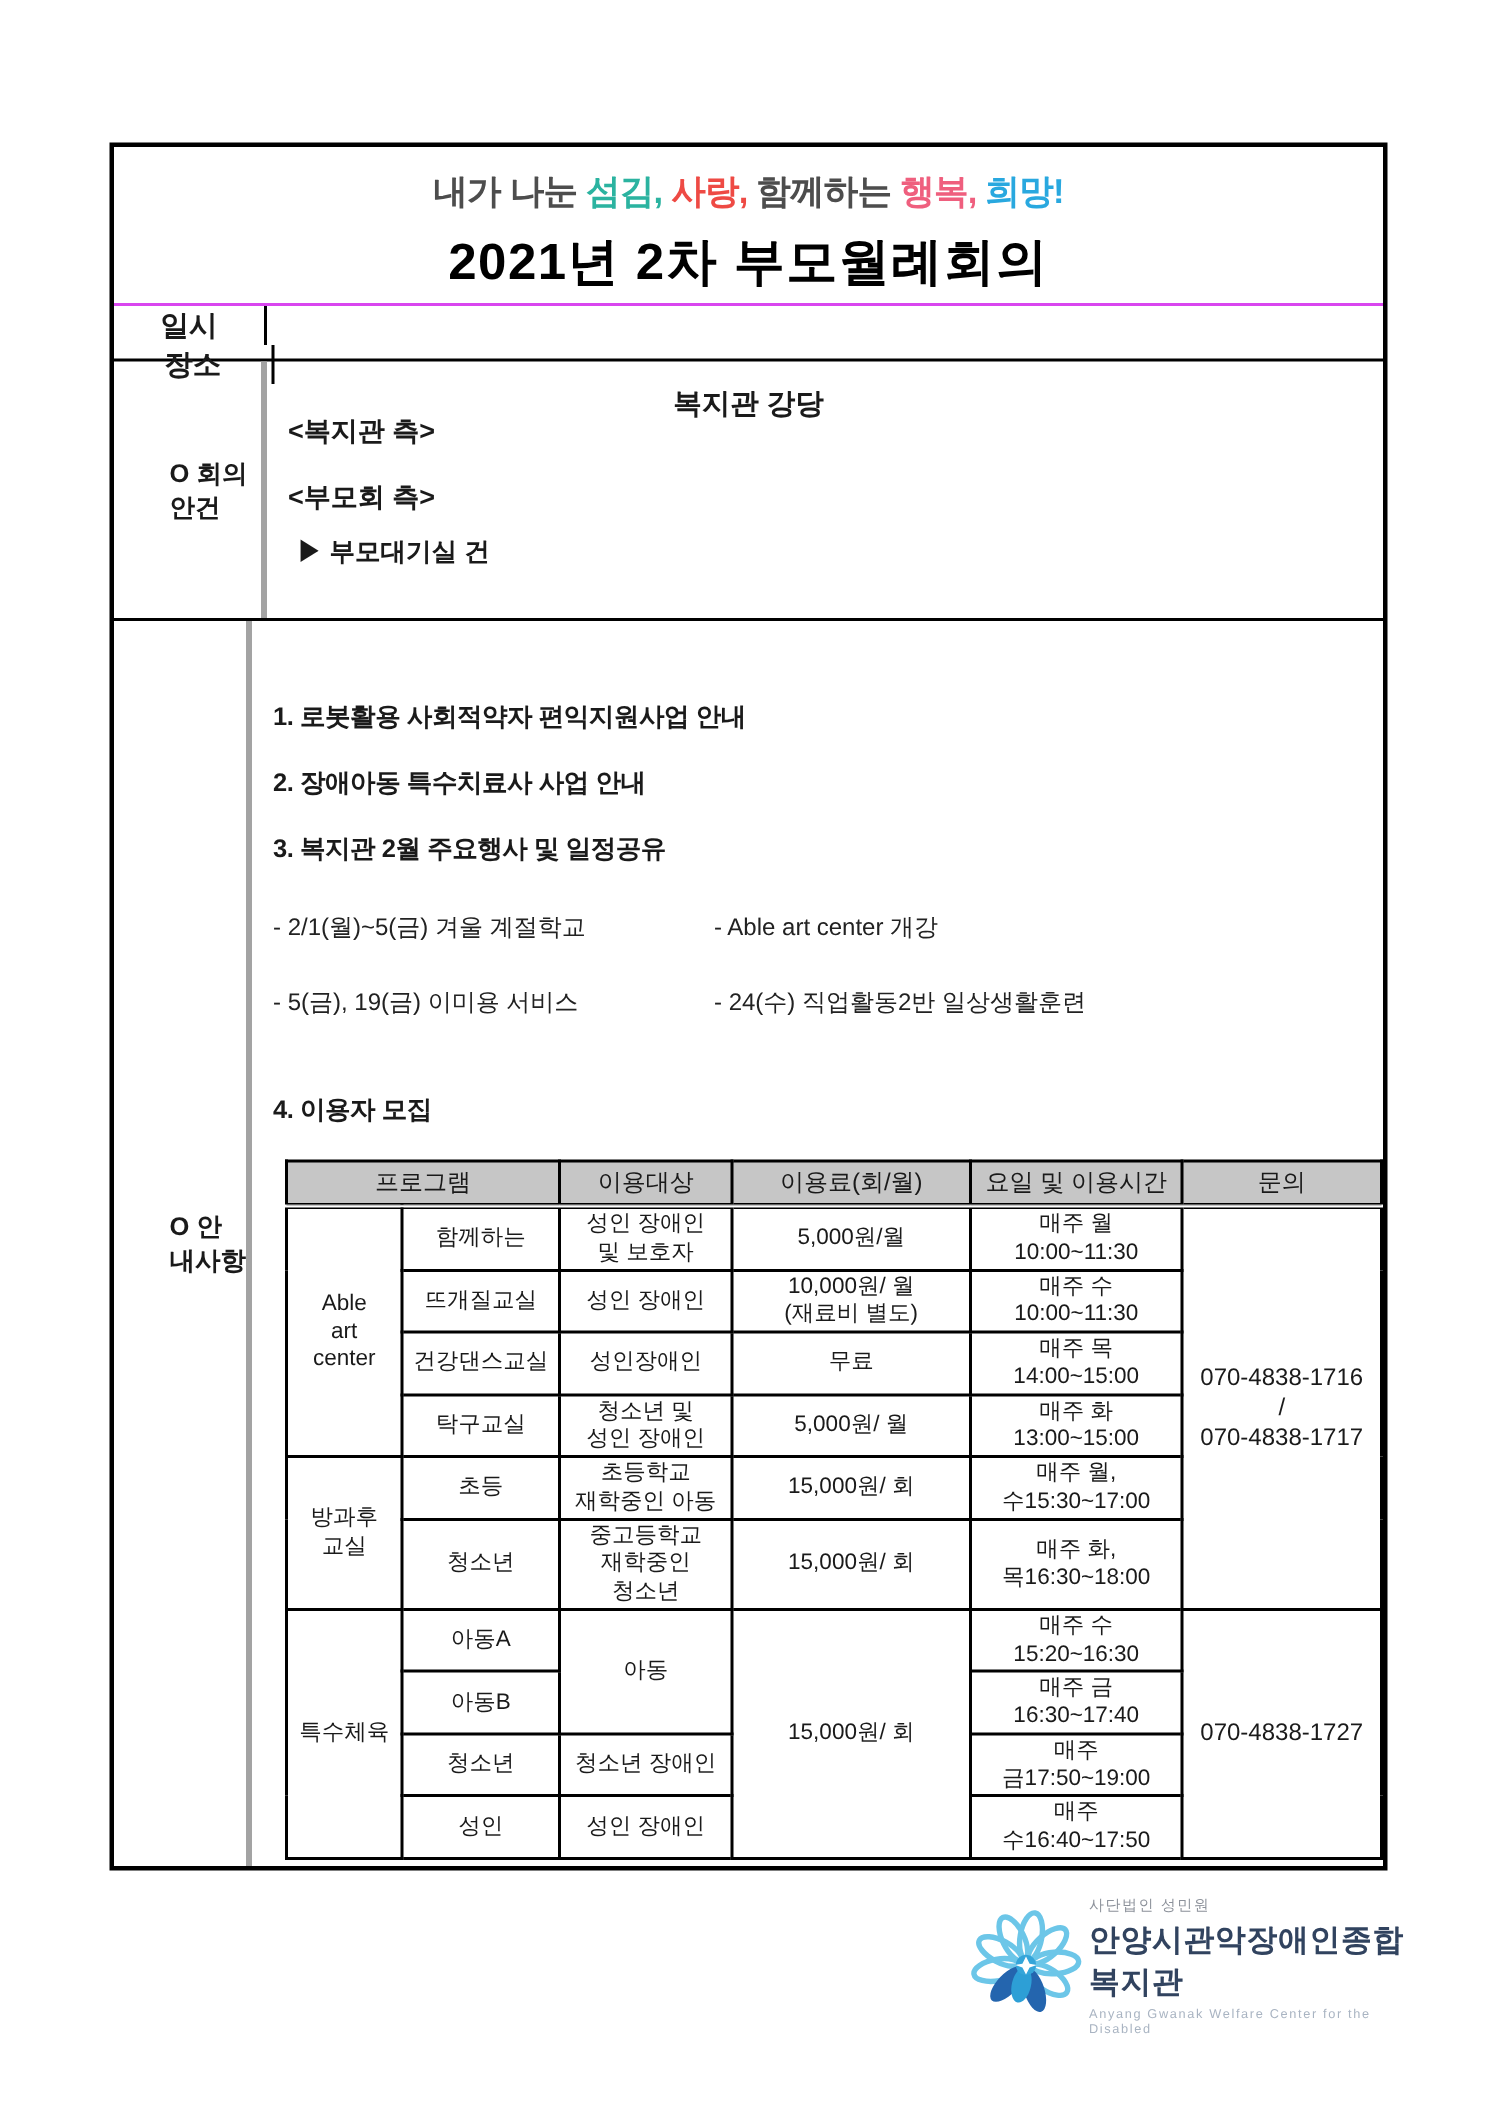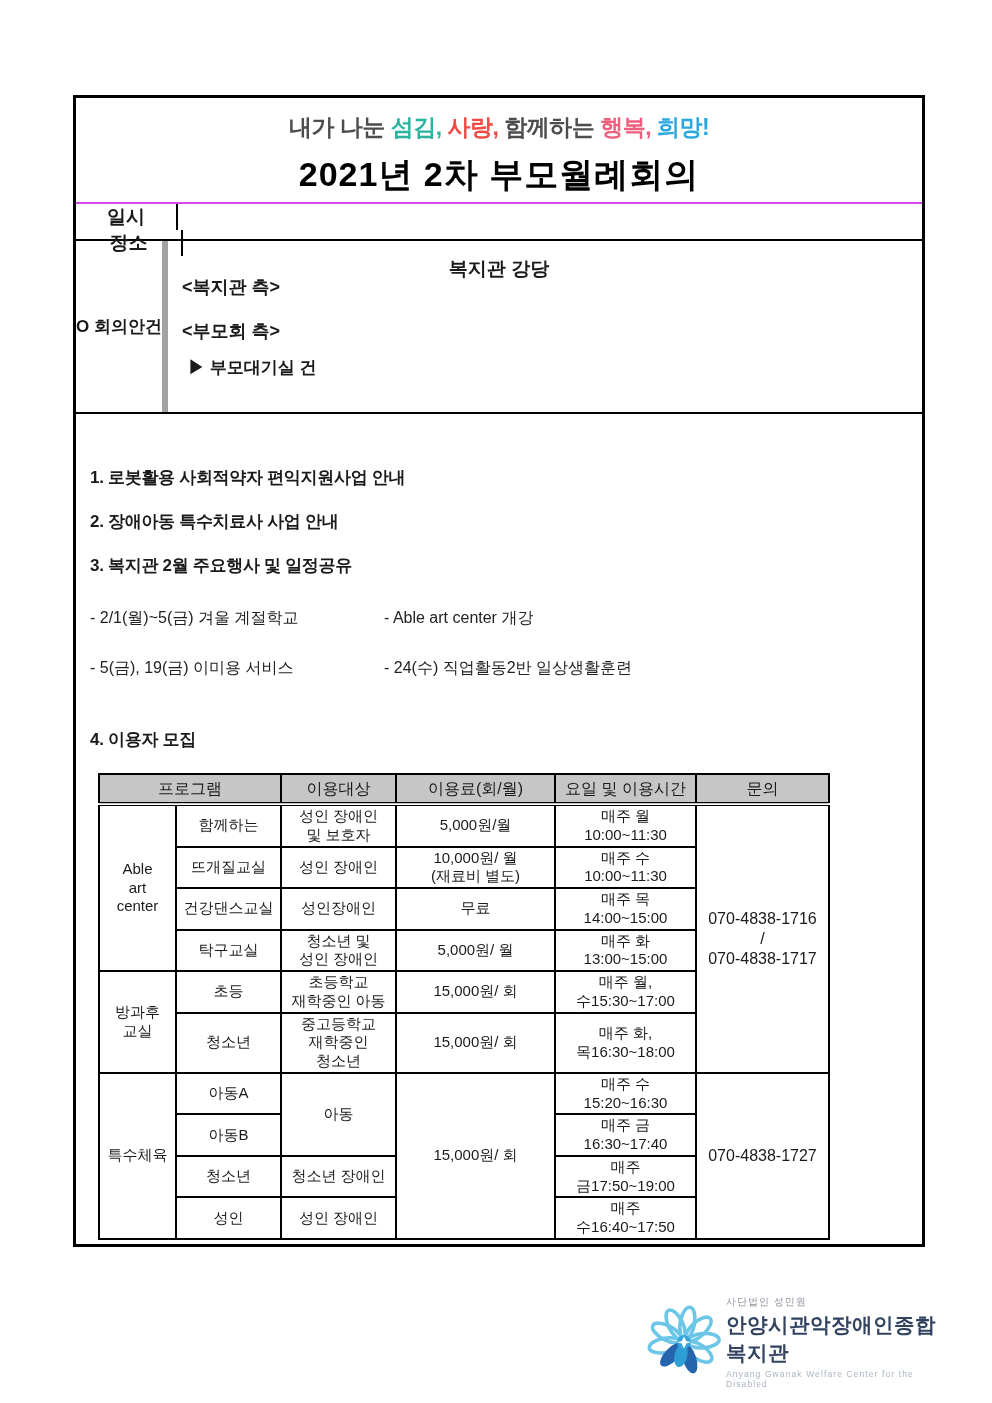--- a/index.html
+++ b/index.html
@@ -25,22 +25,22 @@
     font-size: 19px; font-weight: bold; }
   .info-label-1 { width: 102px; border-right: 2px solid #000; }
   .info-value-1 { width: 322px; border-right: 2px solid #000; }
   .info-label-2 { width: 107px; border-right: 2px solid #000; }
   .info-value-2 { flex: 1; }
 
   
   .section-row { display: flex; align-items: stretch; }
   .agenda-row { height: 173px; border-bottom: 2px solid #000; }
   .notice-row { flex: 1; }
-  .section-label { width: 92px; border-right: 6px solid #a3a3a3; display: flex;
-    align-items: center; justify-content: center; font-size: 17px; font-weight: bold; }
+  .section-label { width: 102px; border-right: 4px solid #a3a3a3; display: flex;
+    align-items: center; justify-content: center; font-size: 17px; font-weight: bold; padding-left: 37px; }
   .section-content { flex: 1; position: relative; }
 
   .agenda-content { padding: 34px 0 0 14px; font-size: 18px; font-weight: bold; }
   .agenda-welfare { margin-bottom: 20px; }
   .agenda-parent { margin-bottom: 13px; }
   .agenda-item { font-size: 17px; font-weight: 600; padding-left: 6px; }
 
   .notice-content { padding: 52px 0 0 14px; }
   .n-item { font-size: 17px; font-weight: bold; margin-bottom: 21px; letter-spacing: -0.3px; }
   .sub-row { display: flex; font-size: 16px; color: #222; margin-bottom: 29px; }
@@ -54,21 +54,21 @@
   .program-table th, .program-table td { border: 2px solid #000; white-space: pre-line;
     vertical-align: middle; line-height: 1.25; padding: 1px 2px; }
   .program-table thead th { background: #c6c6c6; font-weight: normal; font-size: 16px;
     height: 30px; border-bottom: 4px double #000; }
   .h40 { height: 40px; }
   .h55 { height: 55px; }
   .group-cell { font-size: 15px; margin-left: 36px; }
   .contact-cell { font-size: 16px; }
 
   
-  .footer-logo { position: absolute; left: 644px; top: 1300px; width: 295px; height: 84px;
+  .footer-logo { position: absolute; left: 644px; top: 1268px; width: 295px; height: 84px;
     display: flex; align-items: center; }
   .logo-mark { width: 80px; height: 80px; flex: 0 0 80px; }
   .logo-text { margin-left: 2px; }
   .org-small { font-size: 10px; color: #8d929b; letter-spacing: 1px; margin-bottom: 2px; }
   .org-name { font-size: 20.5px; font-weight: bold; color: #31435f; letter-spacing: 0.5px; }
   .org-english { font-size: 8.5px; color: #a9b4c2; letter-spacing: 1.1px; margin-top: 2px; }
 </style>
 </head>
 <body>
 
@@ -90,20 +90,21 @@
   <div class="section-row agenda-row">
     <div class="section-label">O 회의안건</div>
     <div class="section-content agenda-content">
       <div class="agenda-welfare">&lt;복지관 측&gt;</div>
       <div class="agenda-parent">&lt;부모회 측&gt;</div>
       <div class="agenda-item">▶  부모대기실 건</div>
     </div>
   </div>
 
   <div class="section-row notice-row">
+    <div class="section-label">O 안내사항</div>
     <div class="section-content notice-content">
       <div class="n-item">1. 로봇활용 사회적약자 편익지원사업 안내</div>
       <div class="n-item">2. 장애아동 특수치료사 사업 안내</div>
       <div class="n-item">3. 복지관 2월 주요행사 및 일정공유</div>
       <div class="sub-row sub-first">
         <div class="sub-left">- 2/1(월)~5(금) 겨울 계절학교</div>
         <div class="sub-right">- Able art center 개강</div>
       </div>
       <div class="sub-row">
         <div class="sub-left">- 5(금), 19(금) 이미용 서비스</div>

